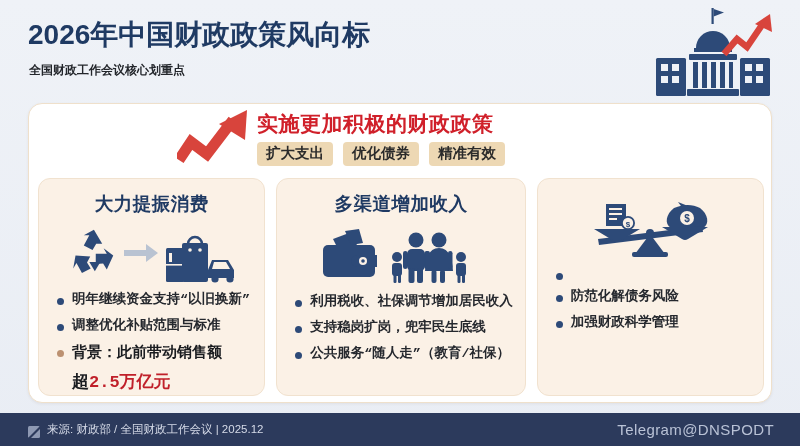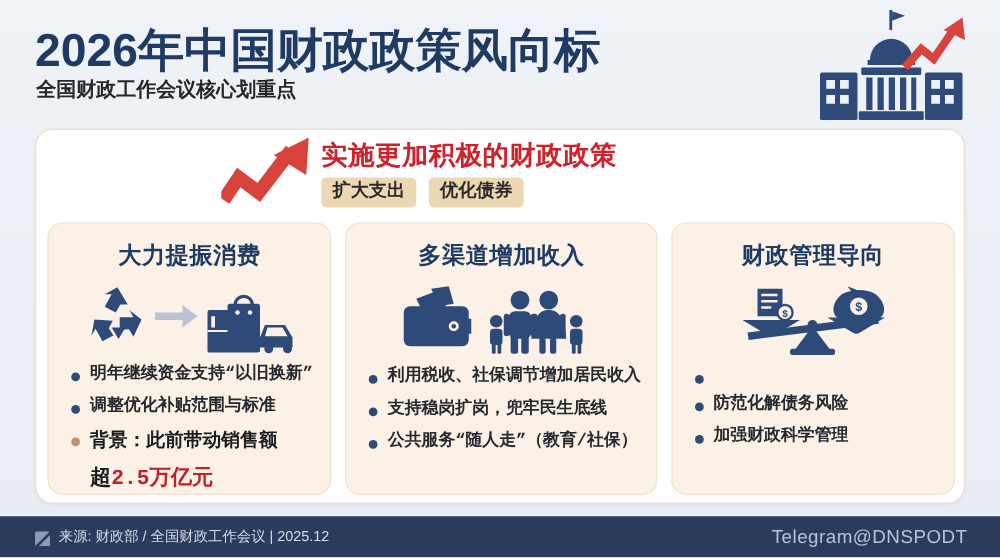--- a/index.html
+++ b/index.html
@@ -29,32 +29,32 @@
     position: absolute;
     left: 0; top: 0;
     width: 800px;
     height: 103px;
   }
 
   .title {
     position: absolute;
     left: 28px;
     top: 16px;
-    font-size: 37px;
+    font-size: 28px;
     font-weight: bold;
     color: #1f3a63;
     letter-spacing: 0px;
     white-space: nowrap;
   }
 
   .subtitle {
     position: absolute;
     left: 29px;
     top: 62px;
-    font-size: 16px;
+    font-size: 12px;
     font-weight: bold;
     color: #23262b;
     white-space: nowrap;
     text-align: center;
   }
 
   .gov-icon {
     position: absolute;
     right: 22px;
     top: 6px;
@@ -307,20 +307,21 @@
       <div class="banner-arrow">
         <svg viewBox="0 0 84 58" width="84" height="58">
           <path d="M2 54 L14 36 L30 48 L56 14" stroke="#d8443c" stroke-width="11" fill="none" stroke-linejoin="miter"></path>
           <path d="M70 4 L68 34 L42 18 Z" fill="#d8443c"></path>
         </svg>
       </div>
       <div class="banner-heading">实施更加积极的财政政策</div>
       <div class="tag-row">
         <span class="tag">扩大支出</span>
         <span class="tag">优化债券</span>
+        <span class="tag">精准有效</span>
       </div>
     </div>
 
     <div class="cards">
 
       <div class="card">
         <div class="card-title">大力提振消费</div>
         <div class="card-icon">
           <svg viewBox="0 0 176 62" width="176" height="62">
 
@@ -427,21 +428,20 @@
             <span class="btext">支持稳岗扩岗，兜牢民生底线</span>
           </div>
           <div class="bullet">
             <span class="dot"></span>
             <span class="btext">公共服务“随人走”（教育/社保）</span>
           </div>
         </div>
       </div>
 
       <div class="card">
-        <div class="card-title">财政管理导向</div>
         <div class="card-icon">
           <svg viewBox="0 0 176 62" width="176" height="62">
             <g fill="#2d4a78">
 
               <path d="M44 8 L64 8 L64 30 L44 30 Z"></path>
               <rect x="47" y="12" width="13" height="2" fill="#fbf1e6"></rect>
               <rect x="47" y="17" width="13" height="2" fill="#fbf1e6"></rect>
               <rect x="47" y="22" width="8" height="2" fill="#fbf1e6"></rect>
 
               <circle cx="66" cy="27" r="7"></circle>

